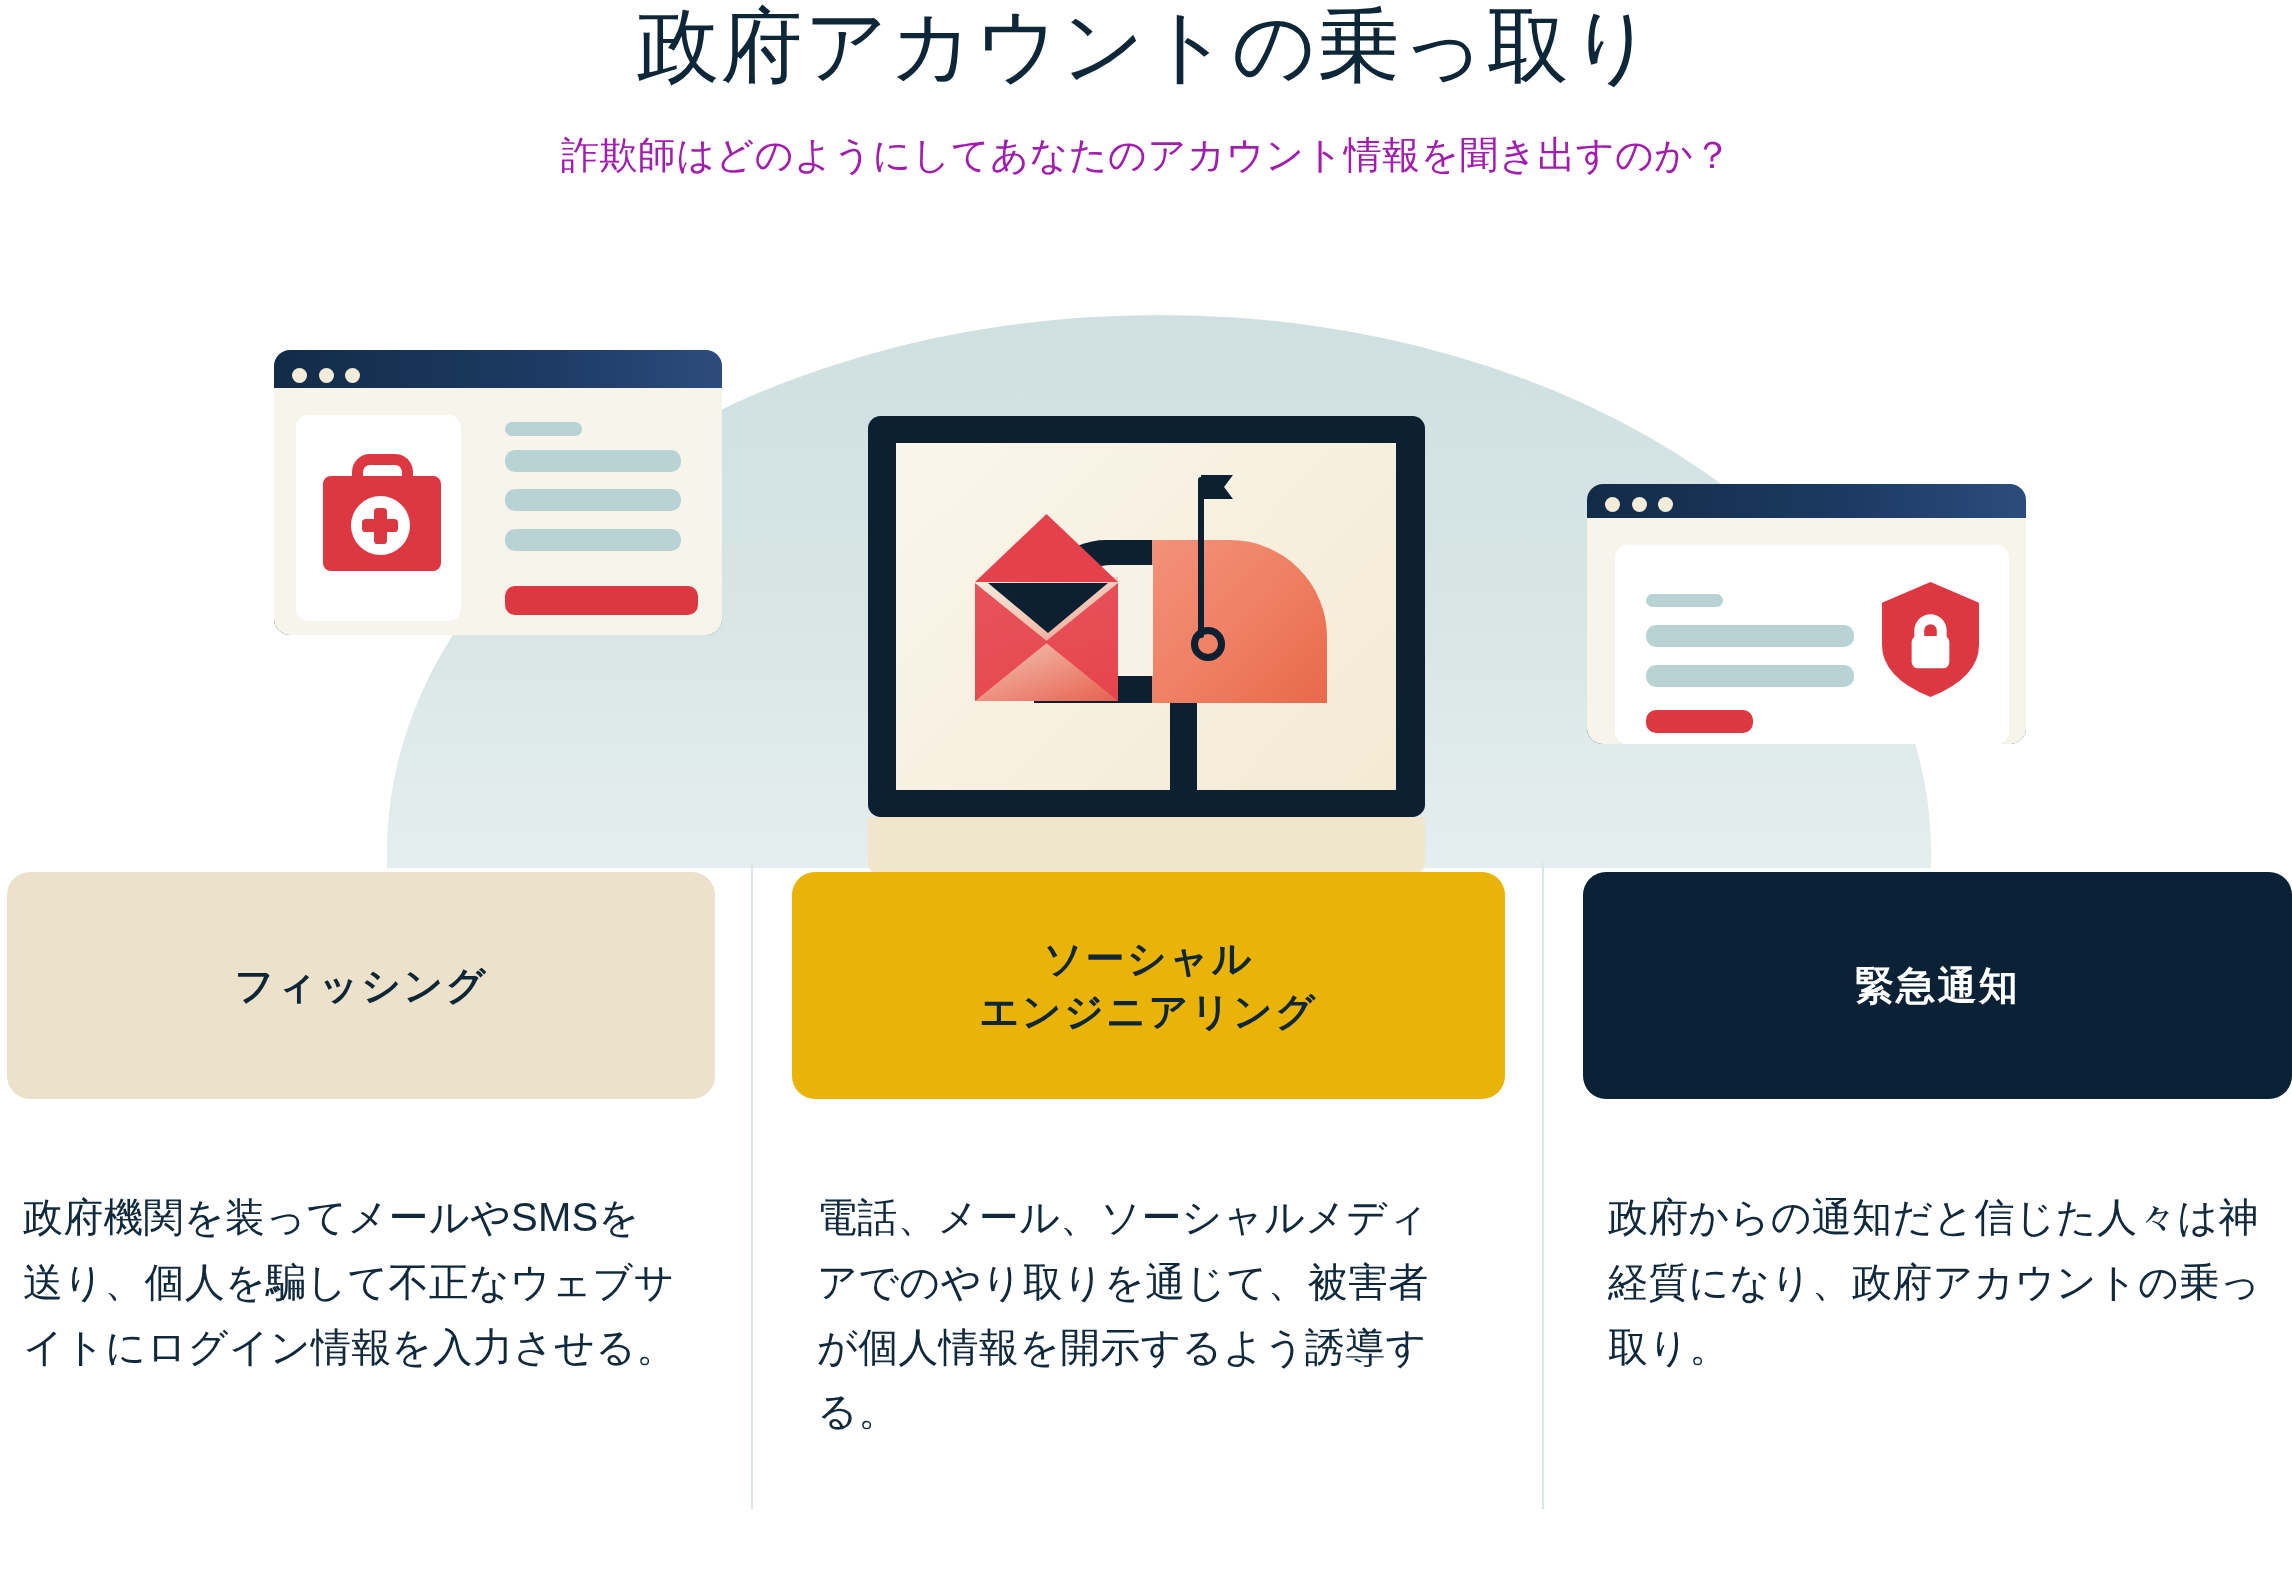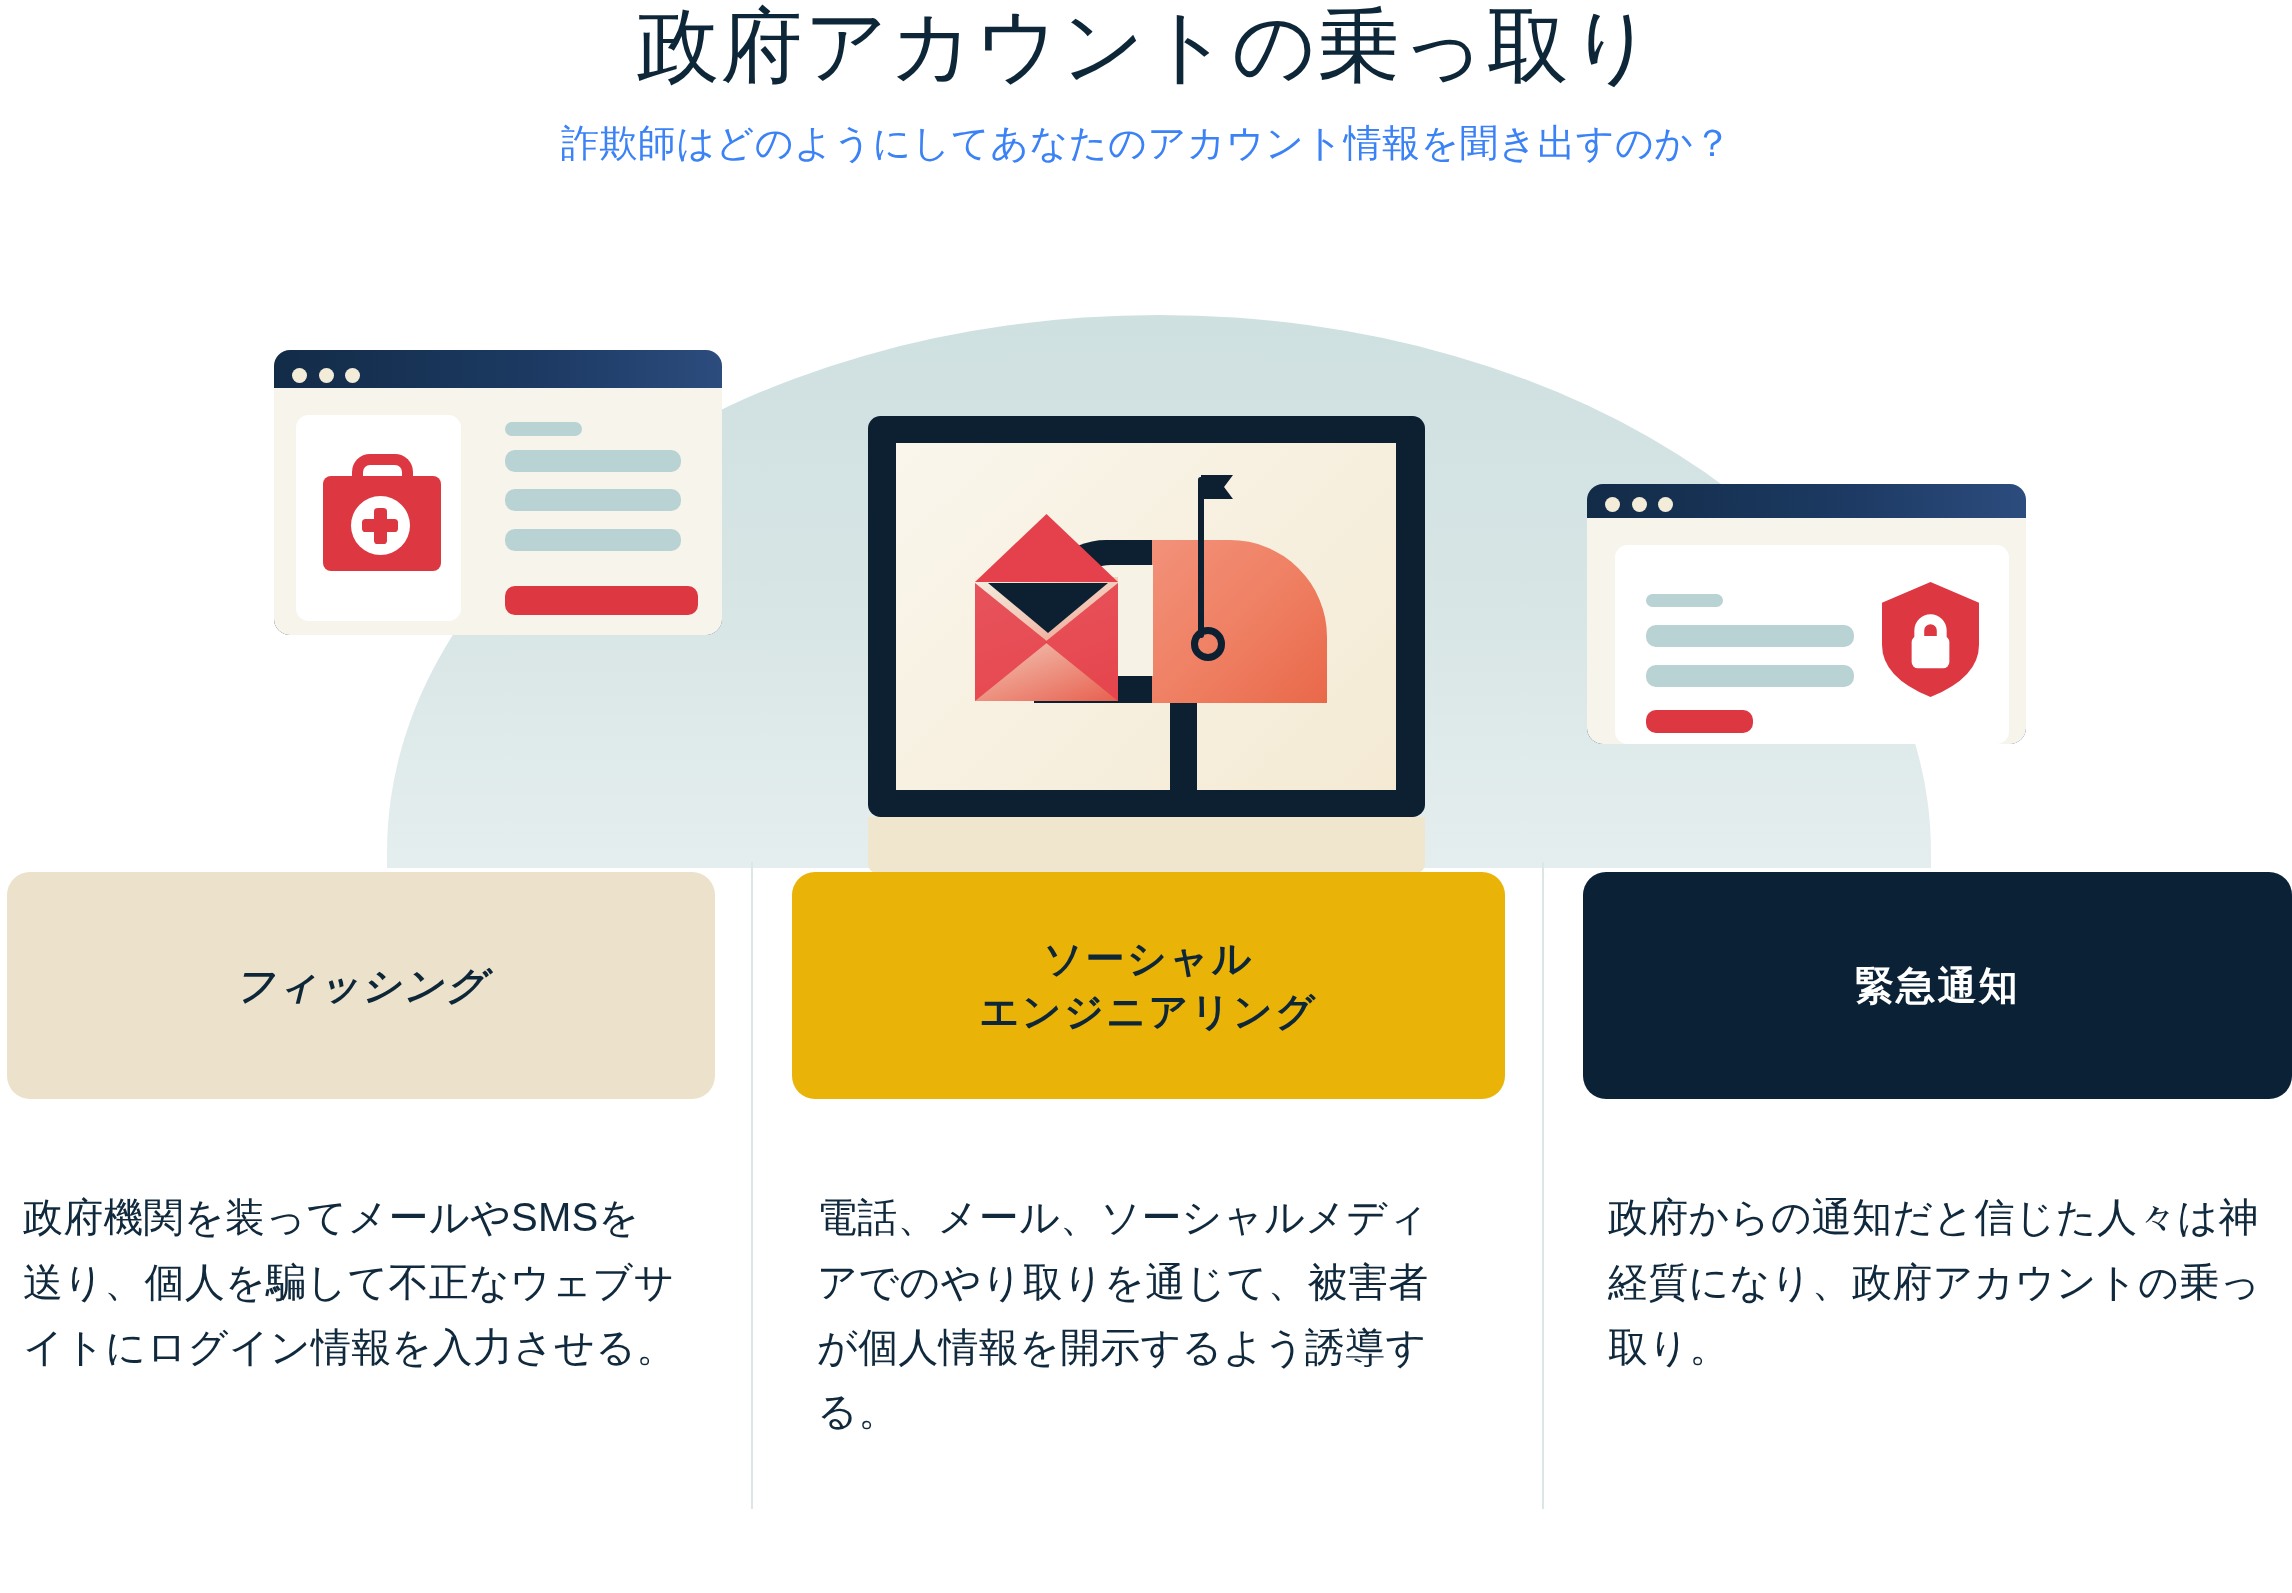--- a/index.html
+++ b/index.html
@@ -14,21 +14,21 @@
   .page{position:relative;width:2293px;height:1593px;overflow:hidden;padding-left:28px;}
 
   
   .header{position:absolute;left:0;top:0;width:2293px;text-align:center;}
   .title{
     font-size:82px;line-height:1.12;font-weight:400;
     color:#0e2738;letter-spacing:.02em;margin:0;padding-top:0px;
   }
   .subtitle{
     font-size:38px;line-height:1.3;font-weight:400;
-    color:#3b82f6;margin:4px;padding-top:23px;letter-spacing:.01em;
+    color:#a21caf;margin:16px;padding-top:23px;letter-spacing:.01em;
   }
 
   
   .arch{
     position:absolute;left:387px;top:315px;width:1544px;height:553px;
     background:linear-gradient(180deg,#cfe0e1 0%, #d6e4e4 45%, #e5eeee 100%);
     border-top-left-radius:772px 537px;
     border-top-right-radius:772px 537px;
     border-bottom-left-radius:0;border-bottom-right-radius:0;
   }
@@ -200,21 +200,21 @@
         <rect x="33" y="60" width="42" height="36" rx="7" fill="#ffffff"></rect>
       </svg>
     </div>
   </div>
 
   <div class="divider" style="left:751px;top:862px;height:647px;"></div>
   <div class="divider" style="left:1542px;top:862px;height:647px;"></div>
 
   <div class="cards">
 
-    <div class="lcard" style="left:7.2px;top:7.2px;width:708px;height:227px;background:#ece2cb;font-style:italic;">
+    <div class="lcard" style="left:7.2px;top:7.2px;width:708px;height:227px;background:#ece2cb;">
       <span class="lcard-txt" style="color:#0e2738;">フィッシング</span>
     </div>
 
     <div class="lcard" style="left:792px;top:7.2px;width:713px;height:227px;background:#eab308;">
       <span class="lcard-txt" style="color:#0e2738;">
         <span>ソーシャル</span><br>
         <span>エンジニアリング</span>
       </span>
     </div>
 

